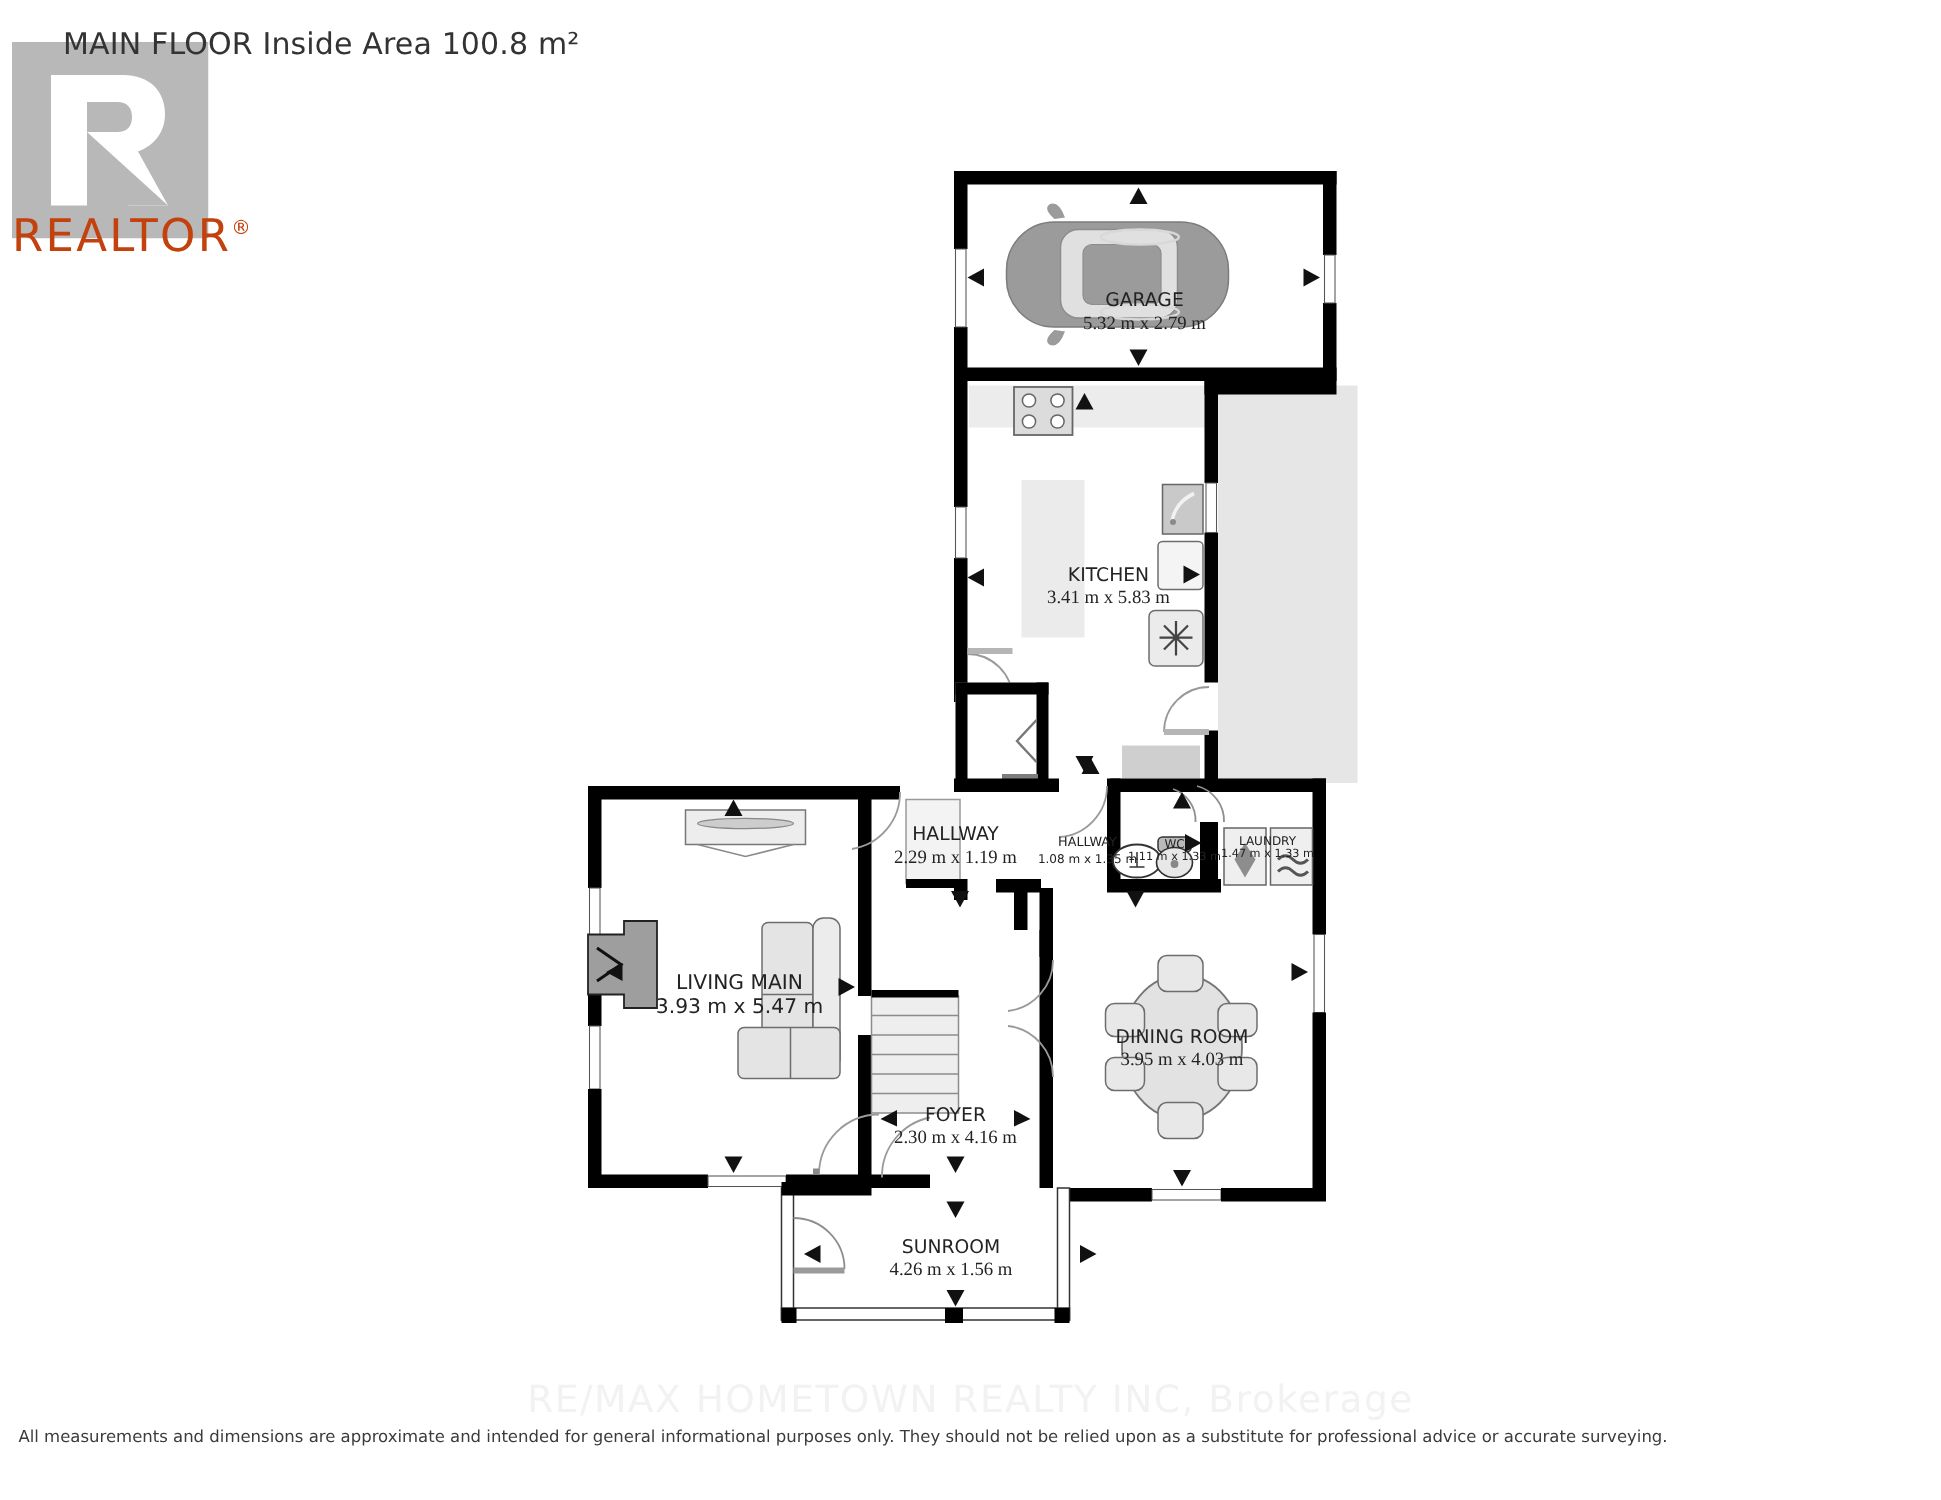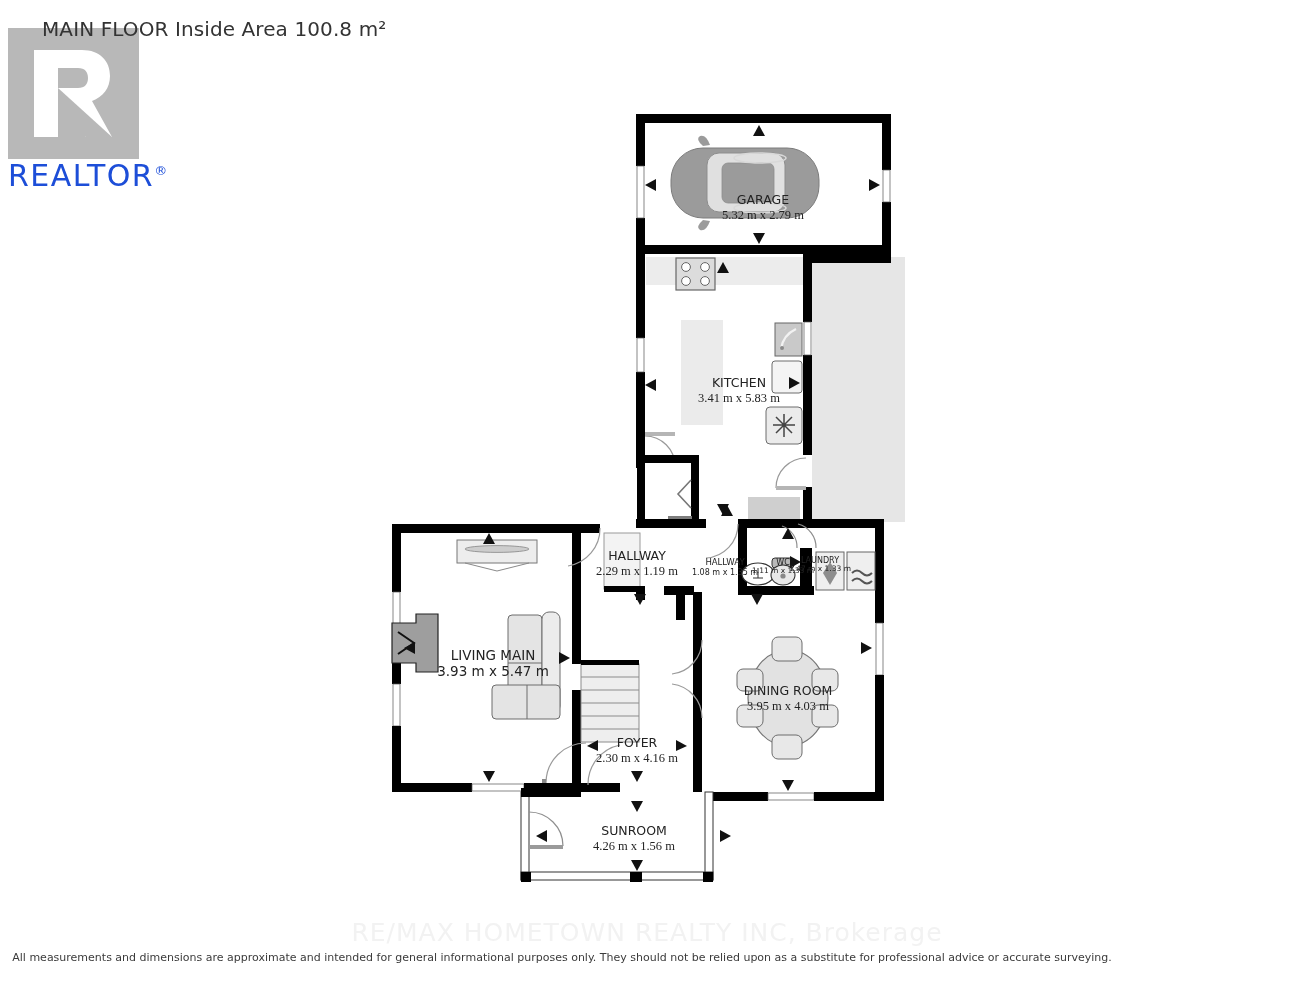--- a/index.html
+++ b/index.html
@@ -40,24 +40,24 @@
   }
   #realtor-logo .r-mark {
     position: absolute;
     left: 0; top: 0;
     width: 131px;
     height: 131px;
   }
   #realtor-logo .r-word {
     position: absolute;
     left: 0;
-    top: 130px;
+    top: 112px;
     font-size: 30px;
     letter-spacing: 1.5px;
-    color: #1d4ed8;
+    color: #c2410c;
     font-family: "DejaVu Sans", "Liberation Sans", sans-serif;
     white-space: nowrap;
   }
   #realtor-logo .r-reg {
     font-size: 13px;
     vertical-align: super;
   }
 
   
   #floorplan-canvas {
@@ -441,21 +441,21 @@
 <div class="room-label size-sm" style="left:725px; top:558px;">
   <span class="rl-name">HALLWAY</span>
   <span class="rl-dim">1.08 m x 1.35 m</span>
 </div>
 
 <div class="room-label size-xs" style="left:783px; top:558px;">
   <span class="rl-name">WC</span>
   <span class="rl-dim">1.11 m x 1.33 m</span>
 </div>
 
-<div class="room-label size-xs" style="left:820px; top:556px;">
+<div class="room-label size-xs" style="left:845px; top:556px;">
   <span class="rl-name">LAUNDRY</span>
   <span class="rl-dim">1.47 m x 1.33 m</span>
 </div>
 
 <div class="room-label size-lg" style="left:493px; top:648px;">
   <span class="rl-name">LIVING MAIN</span>
   <span class="rl-dim">3.93 m x 5.47 m</span>
 </div>
 
 <div class="room-label size-md" style="left:788px; top:684px;">

